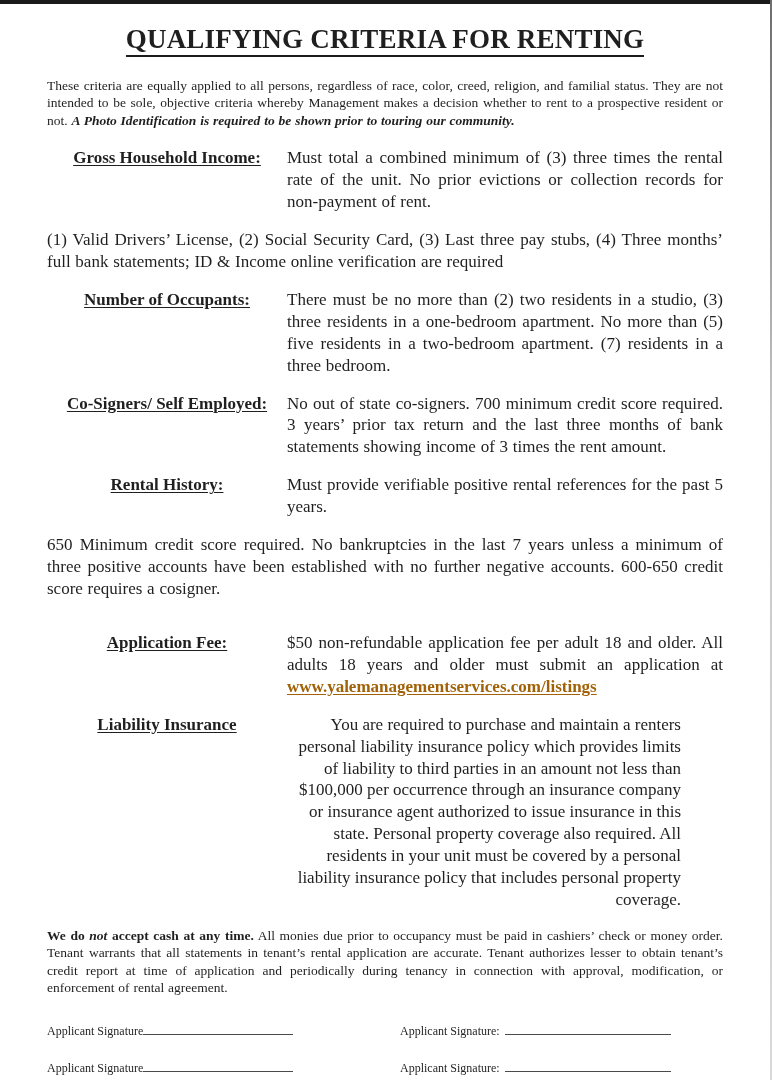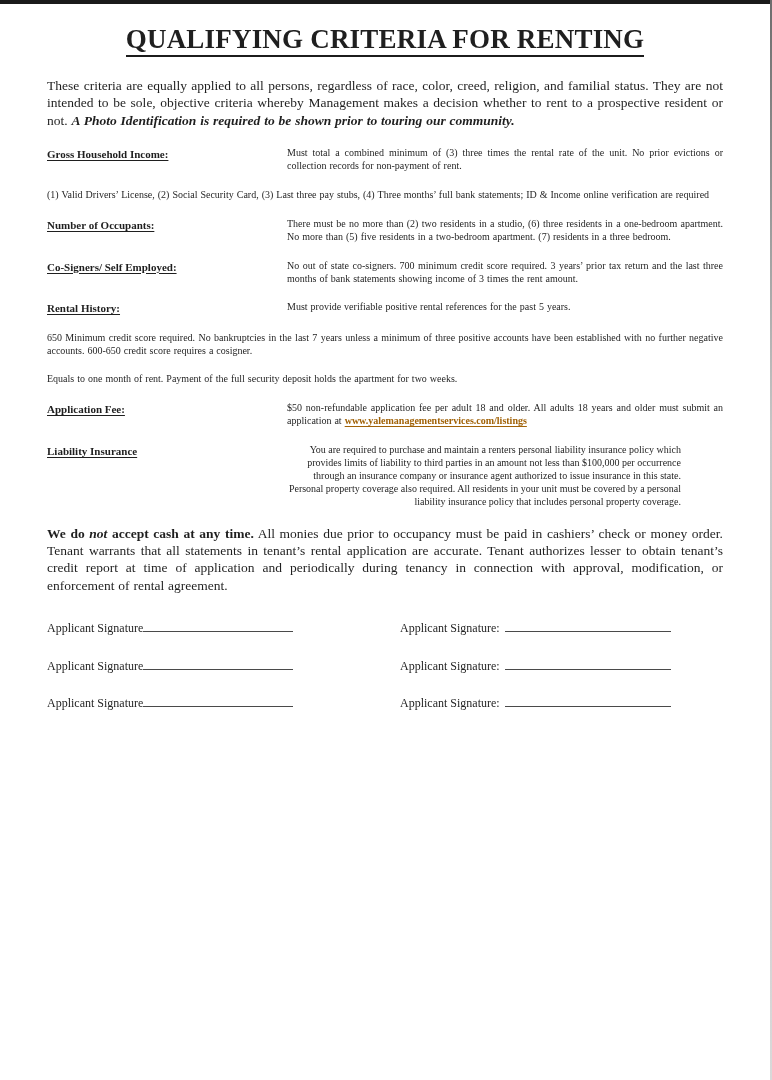--- a/index.html
+++ b/index.html
@@ -53,30 +53,31 @@
     margin-top: 18px;
   }
   .row {
     display: flex;
     margin-bottom: 16px;
   }
   .row .label {
     flex: 0 0 240px;
     width: 240px;
     font-weight: bold;
-    font-size: 11px;
-    line-height: 1.29;
+    font-size: 17px;
+    line-height: 1.29;
+    text-align: center;
   }
   .label .u {
     text-decoration: underline;
     text-underline-offset: 2px;
   }
   .row .desc {
     flex: 1;
-    font-size: 10px;
+    font-size: 17px;
     line-height: 1.29;
     text-align: justify;
     word-spacing: 0.5px;
   }
   .row .desc.left-align {
     text-align: right;
     word-spacing: normal;
   }
   .row .desc.narrow {
     max-width: 394px;
@@ -136,39 +137,38 @@
     <div class="label"><span class="u">Gross Household Income:</span><span></span></div>
     <div class="desc">Must total a combined minimum of (3) three times the rental rate of the unit. No prior evictions or collection records for non-payment of rent.</div>
   </div>
 
   <div class="row">
     <div class="desc">(1) Valid Drivers’ License, (2) Social Security Card, (3) Last three pay stubs, (4) Three months’ full bank statements; ID &amp; Income online verification are required</div>
   </div>
 
   <div class="row">
     <div class="label"><span class="u">Number of Occupants:</span><span></span></div>
-    <div class="desc">There must be no more than (2) two residents in a studio, (6) three residents in a one-bedroom apartment. No more than (5) five residents in a two-bedroom apartment. (7) residents in a three bedroom.</div>
+    <div class="desc">There must be no more than (2) two residents in a studio, (3) three residents in a one-bedroom apartment. No more than (5) five residents in a two-bedroom apartment. (7) residents in a three bedroom.</div>
   </div>
 
   <div class="row">
     <div class="label"><span class="u">Co-Signers/ Self Employed:</span><span></span></div>
     <div class="desc">No out of state co-signers. 700 minimum credit score required. 3 years’ prior tax return and the last three months of bank statements showing income of 3 times the rent amount.</div>
   </div>
 
   <div class="row">
     <div class="label"><span class="u">Rental History:</span><span></span></div>
     <div class="desc">Must provide verifiable positive rental references for the past 5 years.</div>
   </div>
 
   <div class="row">
     <div class="desc">650 Minimum credit score required. No bankruptcies in the last 7 years unless a minimum of three positive accounts have been established with no further negative accounts. 600-650 credit score requires a cosigner.</div>
   </div>
 
   <div class="row">
-    <div class="desc">Equals to one month of rent.  Payment of the full security deposit holds the apartment for two weeks.</div>
   </div>
 
   <div class="row">
     <div class="label"><span class="u">Application Fee:</span><span></span></div>
     <div class="desc">$50 non-refundable application fee per adult 18 and older.  All adults 18 years and older must submit an application at <a class="doc-link" href="#">www.yalemanagementservices.com/listings</a></div>
   </div>
 
   <div class="row">
     <div class="label"><span class="u">Liability Insurance</span><span></span></div>
     <div class="desc narrow left-align">You are required to purchase and maintain a renters personal liability insurance policy which provides limits of liability to third parties in an amount not less than $100,000 per occurrence through an insurance company or insurance agent authorized to issue insurance in this state. Personal property coverage also required. All residents in your unit must be covered by a personal liability insurance policy that includes personal property coverage.</div>

